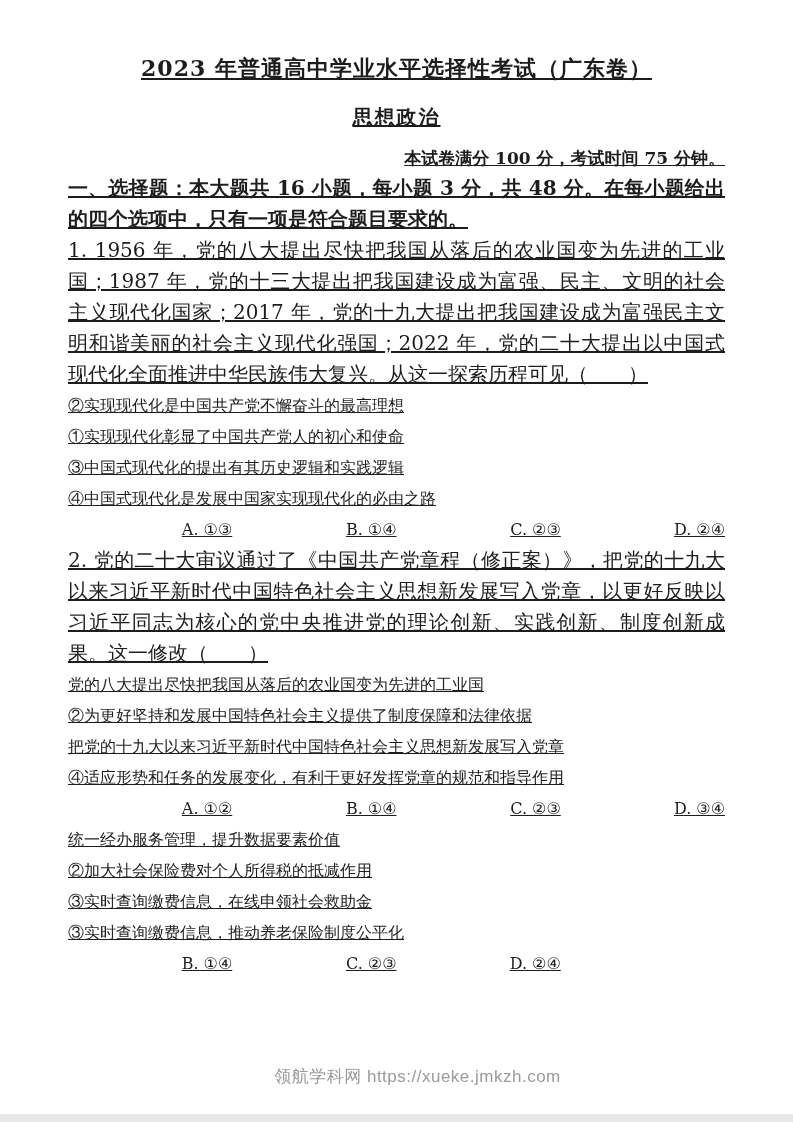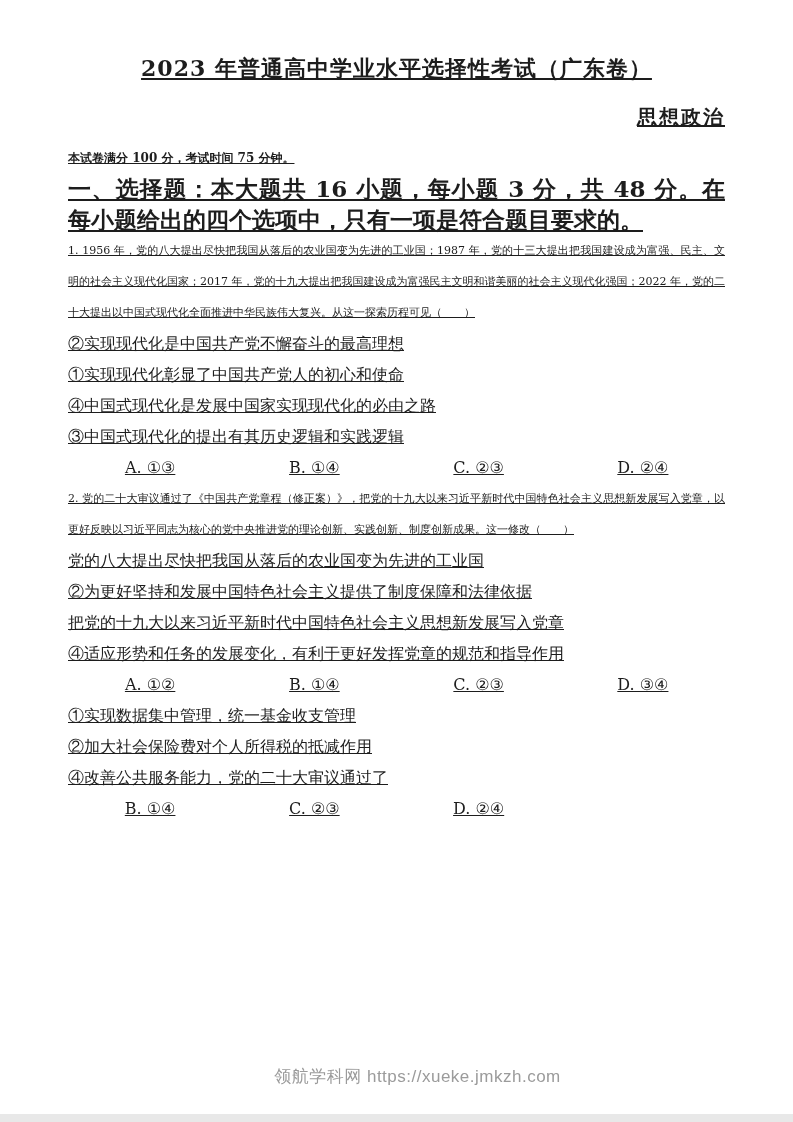--- a/index.html
+++ b/index.html
@@ -23,58 +23,58 @@
   .page-title {
     font-size: 22px;
     font-weight: 700;
     text-align: center;
     margin: 0 0 20px 0;
     letter-spacing: 1px;
   }
   .subject-title {
     font-size: 20px;
     font-weight: 700;
-    text-align: right;
+    text-align: center;
     margin: 0 0 12px 0;
     letter-spacing: 2px;
   }
   .exam-info {
-    font-size: 12px;
+    font-size: 17px;
     font-weight: 700;
-    text-align: left;
+    text-align: right;
     margin: 0;
     line-height: 30px;
   }
   .section-heading {
-    font-size: 23px;
+    font-size: 20px;
     font-weight: 700;
     text-align: justify;
     margin: 0;
     line-height: 31px;
   }
   .stem {
-    font-size: 11px;
+    font-size: 20px;
     line-height: 31px;
     text-align: justify;
     margin: 0;
   }
   .option {
     font-size: 16px;
     line-height: 31px;
     margin: 0;
     white-space: nowrap;
   }
   .choices {
     display: flex;
     line-height: 31px;
     font-size: 16px;
   }
   .choice {
     flex: 0 0 25%;
-    text-align: center;
+    text-align: right;
   }
   .footer {
     position: absolute;
     left: 0;
     bottom: 26px;
     width: 100%;
     text-align: center;
     font-family: "Liberation Sans", "DejaVu Sans", sans-serif;
     font-size: 17px;
     color: #9b9b9b;
@@ -89,22 +89,22 @@
 
   <h1 class="page-title">2023 年普通高中学业水平选择性考试（广东卷）</h1>
   <h2 class="subject-title">思想政治</h2>
   <p class="exam-info">本试卷满分 100 分，考试时间 75 分钟。</p>
   <p class="section-heading">一、选择题：本大题共 16 小题，每小题 3 分，共 48 分。在每小题给出的四个选项中，只有一项是符合题目要求的。</p>
 
   <section class="question">
     <p class="stem">1. 1956 年，党的八大提出尽快把我国从落后的农业国变为先进的工业国；1987 年，党的十三大提出把我国建设成为富强、民主、文明的社会主义现代化国家；2017 年，党的十九大提出把我国建设成为富强民主文明和谐美丽的社会主义现代化强国；2022 年，党的二十大提出以中国式现代化全面推进中华民族伟大复兴。从这一探索历程可见（　　）</p>
     <p class="option">②实现现代化是中国共产党不懈奋斗的最高理想</p>
     <p class="option">①实现现代化彰显了中国共产党人的初心和使命</p>
+    <p class="option">③中国式现代化的提出有其历史逻辑和实践逻辑</p>
     <p class="option">④中国式现代化是发展中国家实现现代化的必由之路</p>
-    <p class="option">③中国式现代化的提出有其历史逻辑和实践逻辑</p>
     <div class="choices">
       <span class="choice">A. ①③</span>
       <span class="choice">B. ①④</span>
       <span class="choice">C. ②③</span>
       <span class="choice">D. ②④</span>
     </div>
   </section>
 
   <section class="question">
     <p class="stem">2. 党的二十大审议通过了《中国共产党章程（修正案）》，把党的十九大以来习近平新时代中国特色社会主义思想新发展写入党章，以更好反映以习近平同志为核心的党中央推进党的理论创新、实践创新、制度创新成果。这一修改（　　）</p>
@@ -114,23 +114,24 @@
     <p class="option">④适应形势和任务的发展变化，有利于更好发挥党章的规范和指导作用</p>
     <div class="choices">
       <span class="choice">A. ①②</span>
       <span class="choice">B. ①④</span>
       <span class="choice">C. ②③</span>
       <span class="choice">D. ③④</span>
     </div>
   </section>
 
   <section class="question">
-    <p class="option">①实现数据集中管理，统一基金收支管理</p>
+    <p class="option">统一经办服务管理，提升数据要素价值</p>
     <p class="option">②加大社会保险费对个人所得税的抵减作用</p>
-    <p class="option">④改善公共服务能力，党的二十大审议通过了</p>
+    <p class="option">③实时查询缴费信息，在线申领社会救助金</p>
+    <p class="option">③实时查询缴费信息，推动养老保险制度公平化</p>
     <div class="choices">
       <span class="choice">B. ①④</span>
       <span class="choice">C. ②③</span>
       <span class="choice">D. ②④</span>
     </div>
   </section>
 
   <div class="footer">领航学科网 https://xueke.jmkzh.com</div>
 
 </div>

